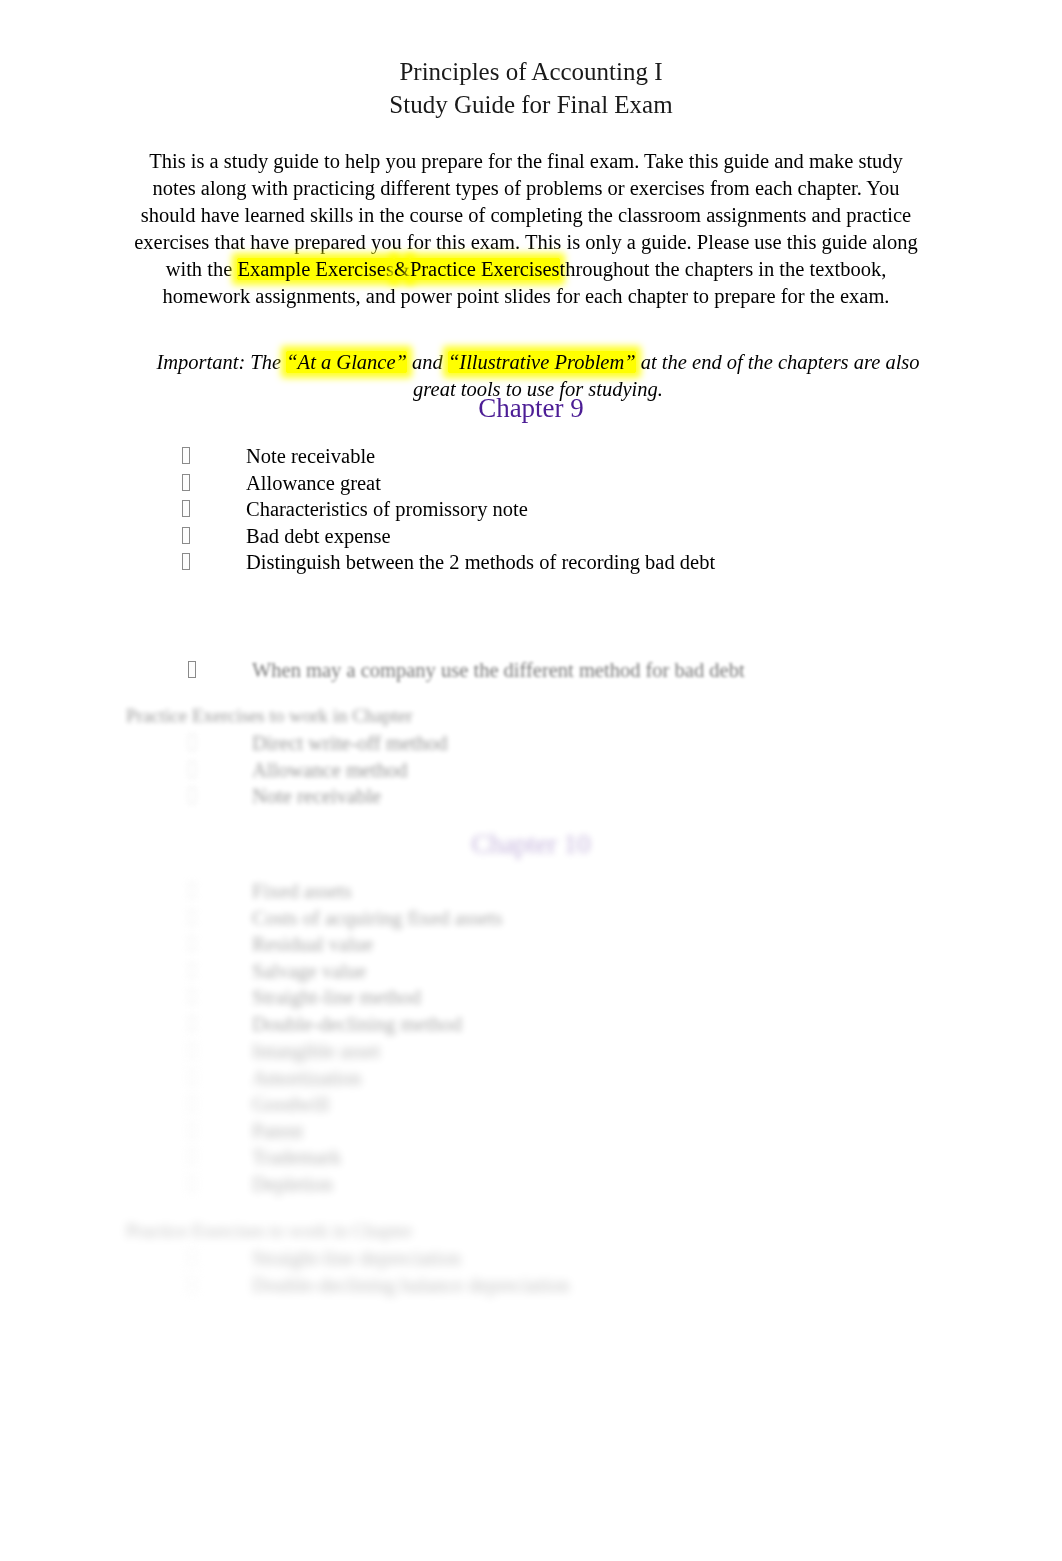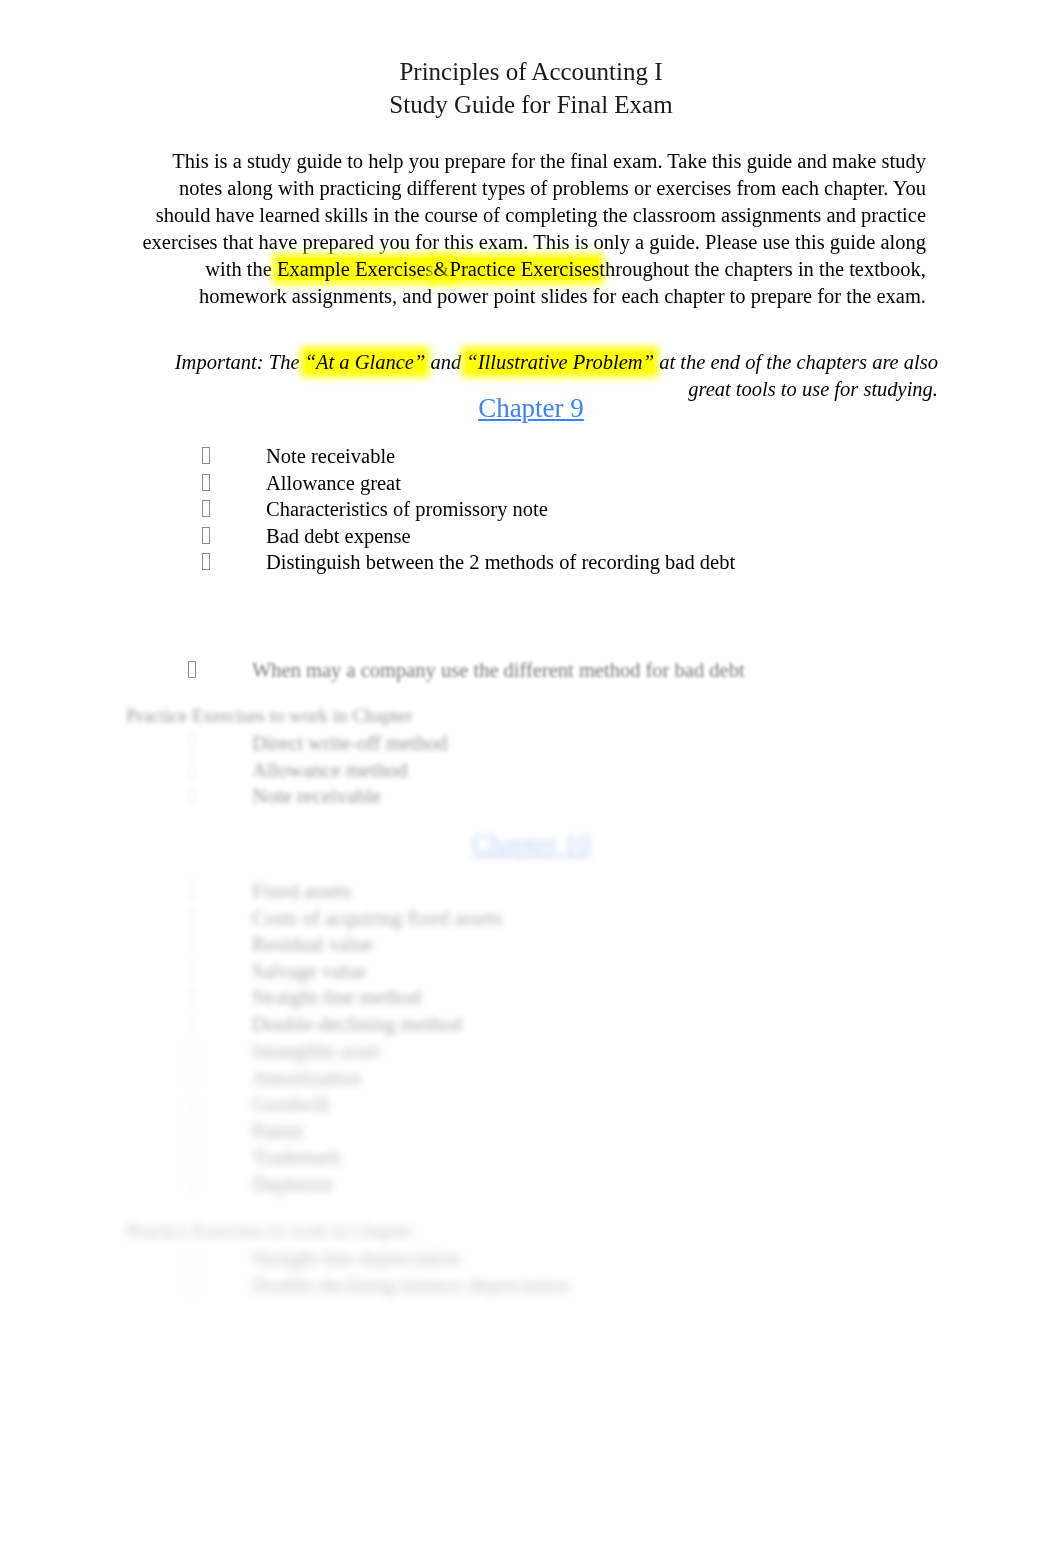--- a/index.html
+++ b/index.html
@@ -22,29 +22,28 @@
   
   .title {
     text-align: center;
     font-size: 25px;
     line-height: 33px;
     color: #1a1a1a;
   }
   .para {
     font-size: 20.5px;
     line-height: 27px;
-    text-align: right;
+    text-align: center;
     color: #000000;
   }
   .chapter-heading {
     text-align: center;
     font-size: 27px;
     line-height: 34px;
-    color: #3b82f6;
-    text-decoration: underline;
+    color: #4c1d95;
   }
   .section-label {
     font-size: 19px;
     line-height: 26px;
     color: #000;
   }
 
   
   .hl {
     background: #ffff00;
@@ -98,21 +97,21 @@
     <div>Principles of Accounting I</div>
     <div>Study Guide for Final Exam</div>
   </div>
 
   <p class="abs para" style="left:126px; top:148px; width:800px; margin:0;"><span>This is a study guide to help you prepare for the final exam.  Take this guide and make study notes along with practicing different types of problems or exercises from each chapter.    You should have learned skills in the course of completing the classroom assignments and practice exercises that have prepared you for this exam.  This is only a guide. Please use this guide along with the </span><span class="hl">Example Exercises</span><span class="hl">&amp;</span><span class="hl">Practice Exercises</span><span>throughout the chapters in the textbook, homework assignments, and power point slides for each chapter to prepare for the exam.</span></p>
 
   <p class="abs para" style="left:126px; top:337px; width:800px; margin:12px;font-style:italic;"><span>Important:   The </span><span class="hl">“At a Glance”</span><span> and </span><span class="hl">“Illustrative Problem”</span><span> at the end of the chapters are also great tools to use for studying.</span></p>
 
   <div class="abs chapter-heading" style="left:0; top:391px; width:1062px;">Chapter 9</div>
 
-  <ul class="abs blist" style="left:140px; top:443px; width:800px;">
+  <ul class="abs blist" style="left:120px; top:443px; width:800px;">
     <li>
       <span class="bullet-glyph"></span>
       <span class="bullet-text">Note receivable</span>
     </li>
     <li>
       <span class="bullet-glyph"></span>
       <span class="bullet-text">Allowance great</span>
     </li>
     <li>
       <span class="bullet-glyph"></span>

